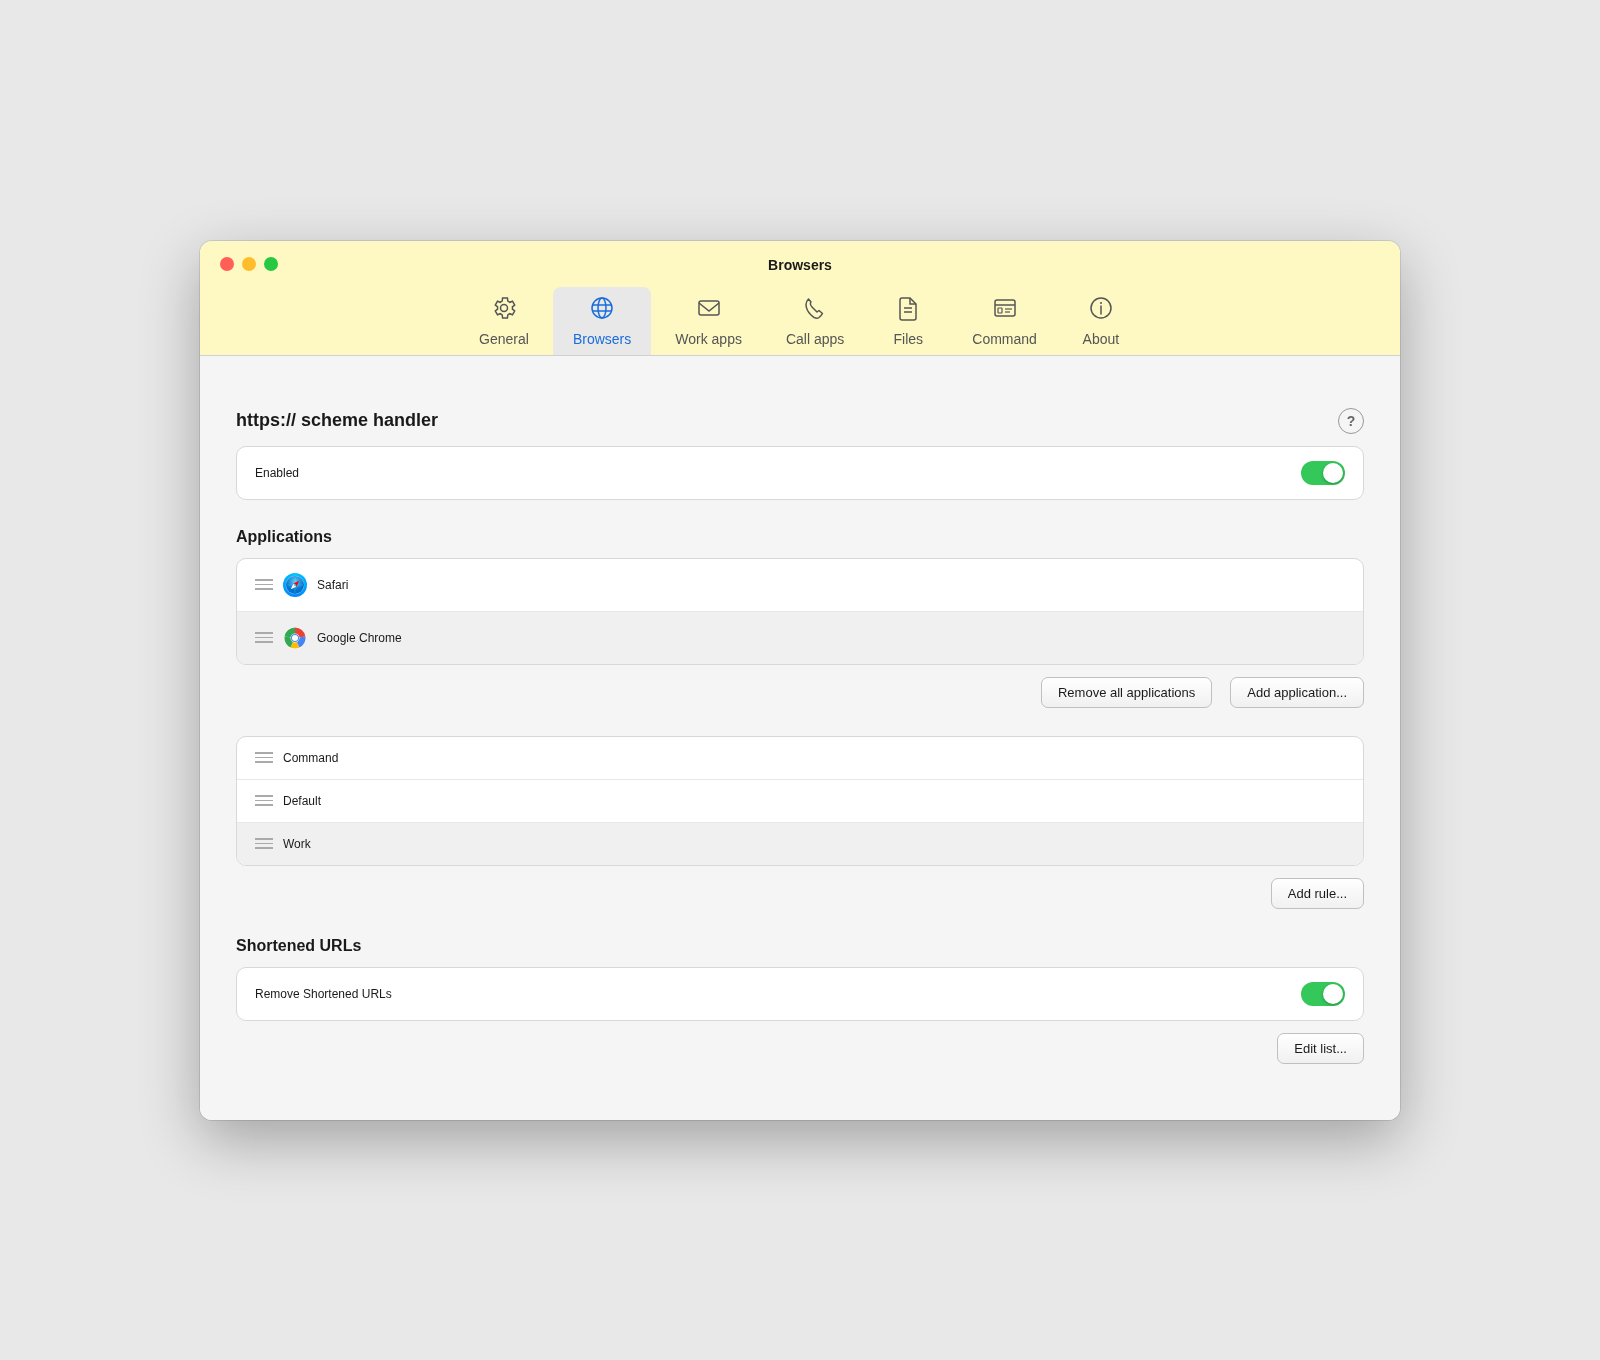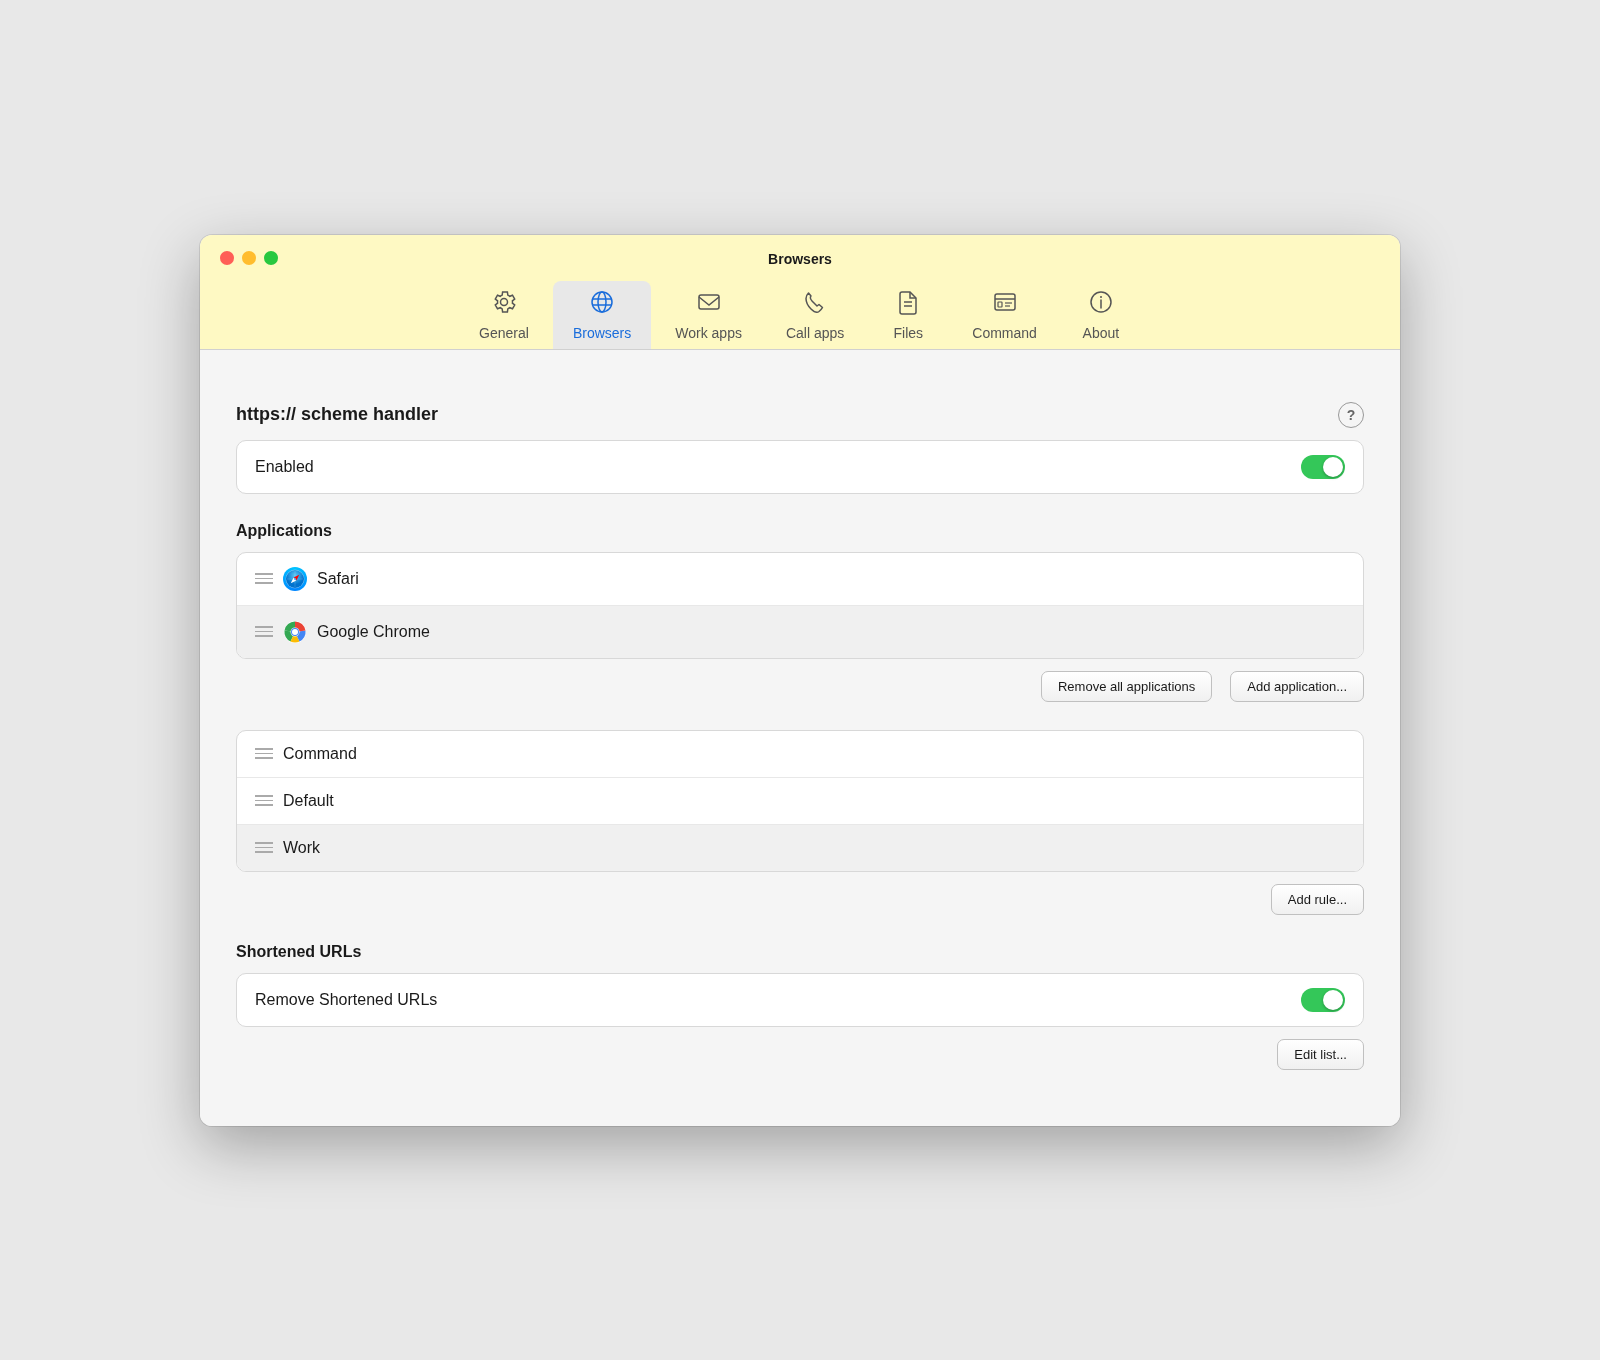--- a/index.html
+++ b/index.html
@@ -187,21 +187,21 @@
       width: 24px;
       height: 24px;
       border-radius: 5px;
       display: flex;
       align-items: center;
       justify-content: center;
       font-size: 16px;
     }
 
     .row-label {
-      font-size: 16px;
+      font-size: 12px;
       color: #1a1a1a;
     }
 
     
     .toggle {
       width: 44px;
       height: 24px;
       border-radius: 12px;
       background: #34c759;
       position: relative;

